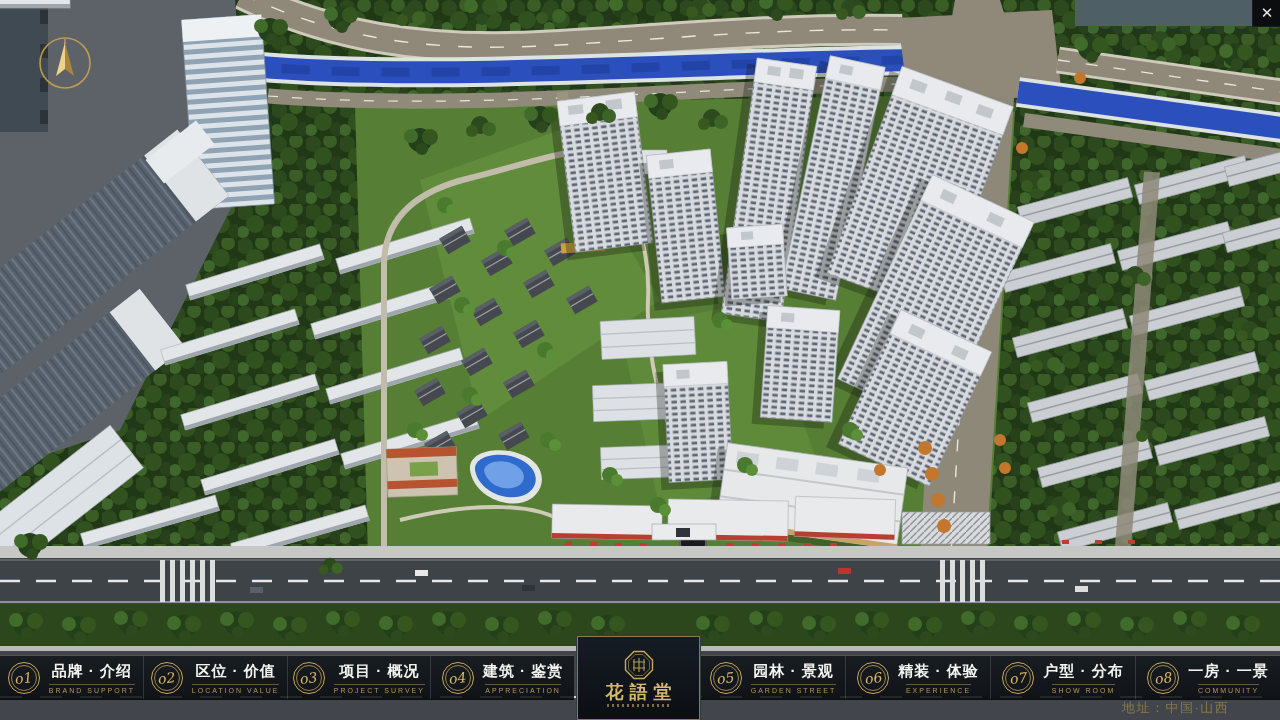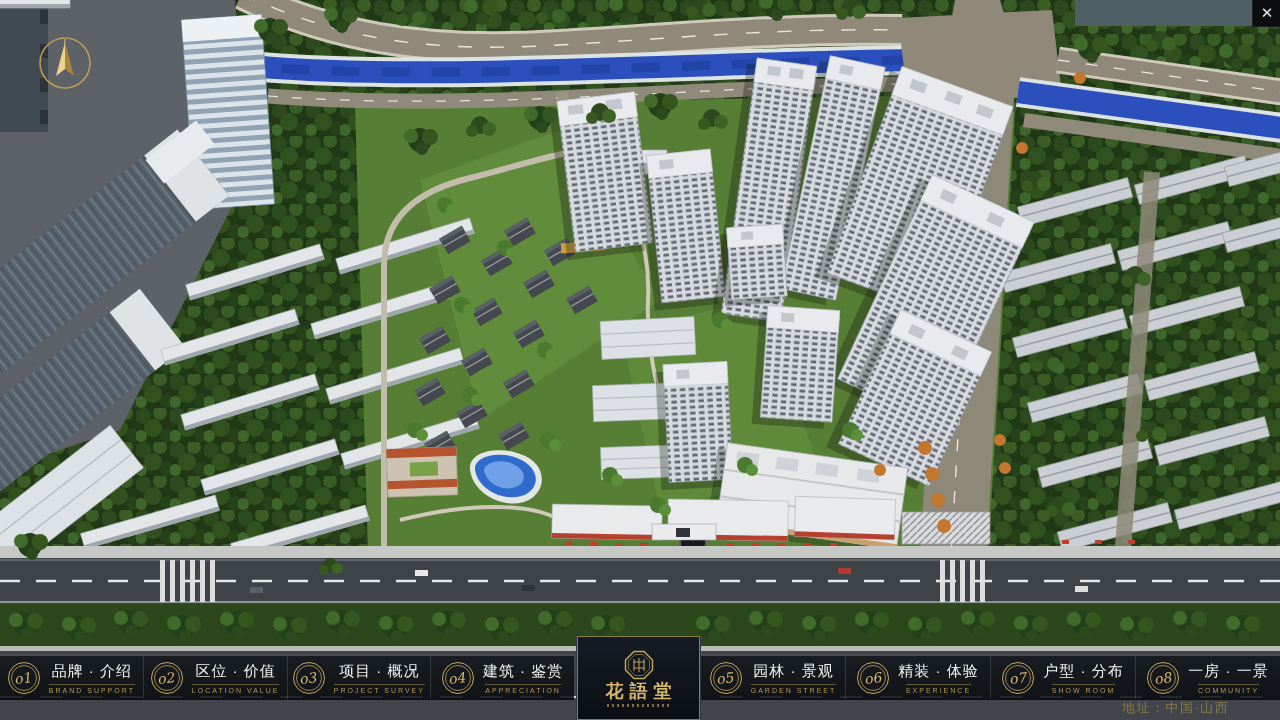--- a/index.html
+++ b/index.html
@@ -20,29 +20,29 @@
   #nav-right{left:701px;width:579px;}
   .nav-item{flex:1;display:flex;align-items:center;justify-content:center;gap:9px;
     cursor:pointer;min-width:0;}
   .nav-item + .nav-item{border-left:1px solid rgba(255,255,255,.14);}
   .badge{width:30px;height:30px;border-radius:50%;border:1px solid #c9a85c;flex:0 0 auto;
     position:relative;display:flex;align-items:center;justify-content:center;}
   .badge::after{content:"";position:absolute;inset:2px;border-radius:50%;
     border:1px solid rgba(201,168,92,.75);}
   .badge span{font:italic 14px "DejaVu Serif",serif;color:#d9b86a;transform:rotate(-6deg);}
   .nav-txt{display:flex;flex-direction:column;align-items:center;}
-  .zh{font-weight:normal;font-size:15px;color:#f3f3f0;letter-spacing:1px;white-space:nowrap;}
+  .zh{font-weight:bold;font-size:15px;color:#f3f3f0;letter-spacing:1px;white-space:nowrap;}
   .en{font-size:7px;color:#b49a55;letter-spacing:2px;margin-top:3px;padding-top:2px;
     border-top:1px solid rgba(180,153,85,.5);white-space:nowrap;}
   
   #logo-panel{position:absolute;left:577px;top:636px;width:121px;height:82px;
     background:linear-gradient(180deg,#161c24,#0b0f14);border:1px solid #8d7b4a;
     outline:1px solid #33383e;display:flex;flex-direction:column;align-items:center;
     justify-content:center;gap:3px;cursor:pointer;}
-  #logo-title{font-family:Liberation Mono, monospace;font-weight:bold;font-size:18px;
+  #logo-title{font-family:Liberation Sans, sans-serif;font-weight:bold;font-size:18px;
     color:#d8b96a;letter-spacing:6px;text-indent:6px;line-height:1;}
   #logo-tagline{width:64px;height:3px;background:repeating-linear-gradient(90deg,
     rgba(190,160,92,.65) 0 2px,transparent 2px 5px);}
   
   #address{position:absolute;left:1122px;top:699px;font-size:13px;color:#867a46;
     letter-spacing:1.5px;white-space:nowrap;}
 </style>
 </head>
 <body>
 

